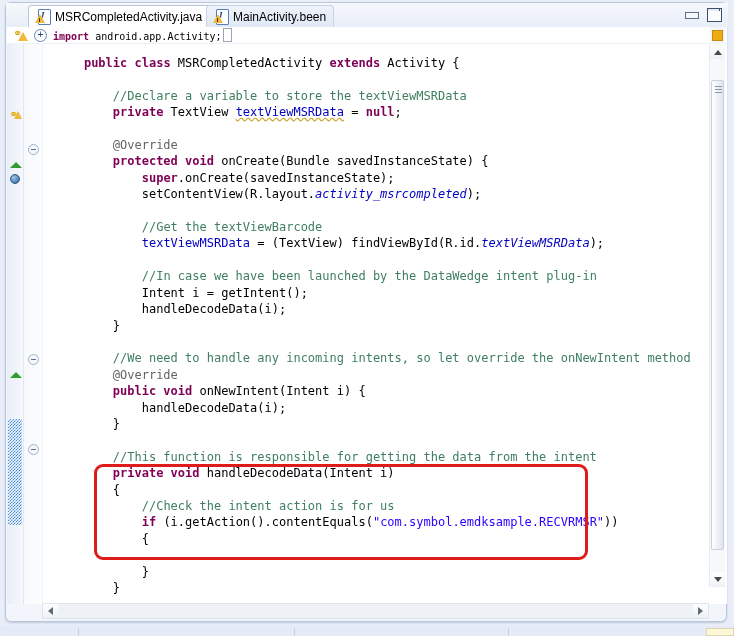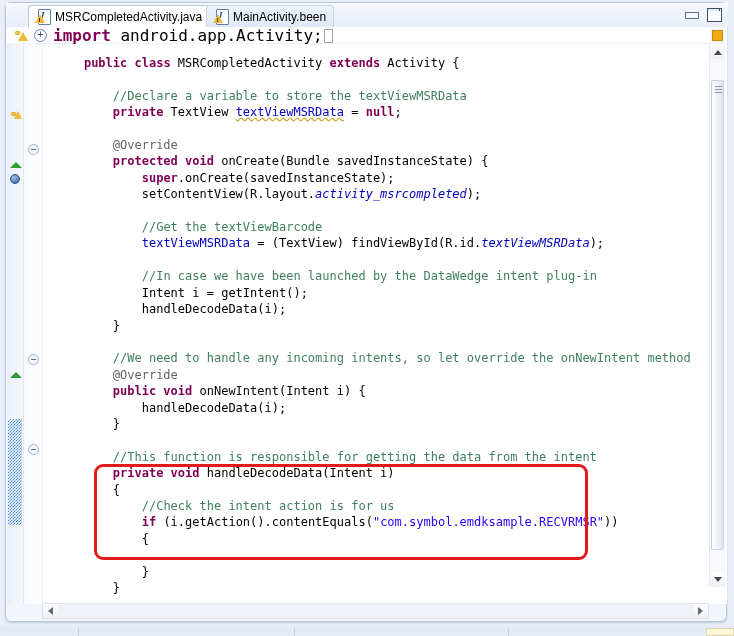--- a/index.html
+++ b/index.html
@@ -174,21 +174,21 @@
     border-radius: 50%;
     color: #24407a;
     font-size: 10px; line-height: 9px;
     text-align: center;
     flex: 0 0 11px;
     background: #fafcff;
   }
   .bc-text {
     margin-left: 6px;
     font-family: "DejaVu Sans Mono", monospace;
-    font-size: 16px;
+    font-size: 10px;
   }
   .kw { color: #7f0055; font-weight: bold; }
   .bc-caret {
     display: inline-block;
     width: 7px; height: 12px;
     border: 1px solid #9aa6b8;
     margin-left: 1px;
     vertical-align: -2px;
   }
 

